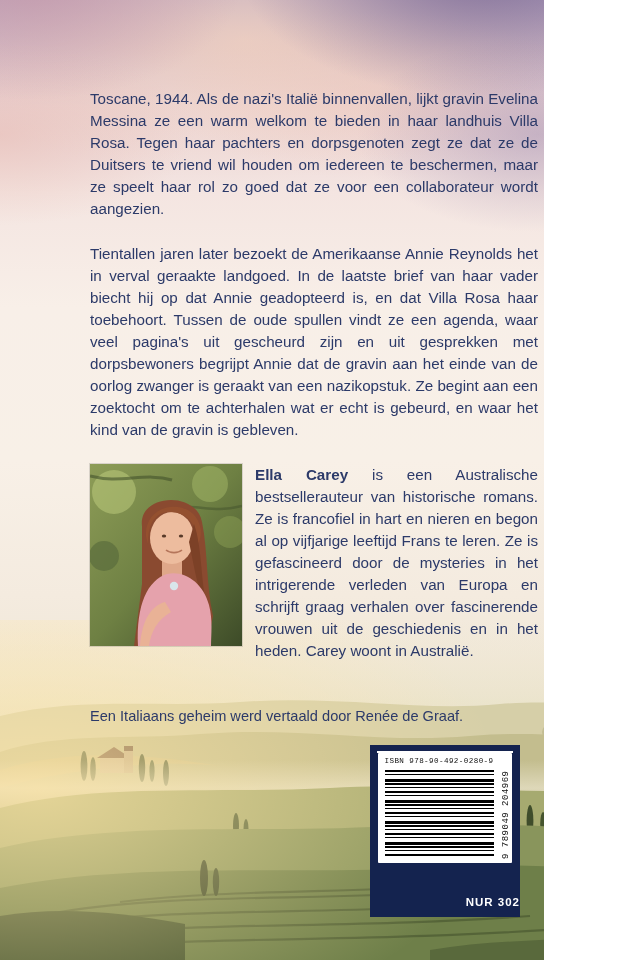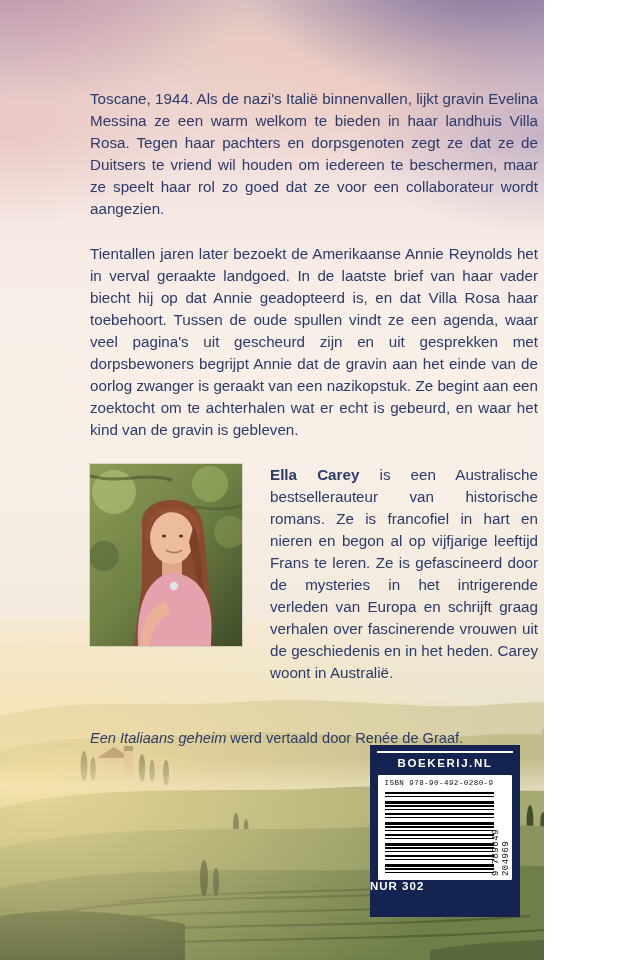--- a/index.html
+++ b/index.html
@@ -49,36 +49,36 @@
     width: 448px;
     color: #2c3a69;
     font-size: 15.2px;
     line-height: 22px;
     text-align: justify;
     z-index: 3;
   }
   .content p { margin: 0 0 23px 0; }
   .bio-row {
     display: flex;
-    gap: 28px;
+    gap: 13px;
     margin-bottom: 20px;
     align-items: flex-start;
   }
   .author-photo {
     width: 152px;
     height: 182px;
     flex: 0 0 152px;
     overflow: hidden;
     box-shadow: 0 0 0 1px rgba(120,120,110,0.25);
   }
   .author-photo svg { display: block; }
   .bio-text { flex: 1; margin: 0; }
   .bio-name { font-weight: bold; }
   .translation { font-size: 14.6px; }
-  .translation .title-it { font-style: italic; }
+  .translation .title-it { }
   
   .barcode-box {
     position: absolute;
     left: 370px;
     top: 745px;
     width: 150px;
     height: 172px;
     background: #14234f;
     z-index: 4;
     display: flex;
@@ -142,22 +142,22 @@
     letter-spacing: 0.5px;
     display: flex;
     align-items: center;
   }
   .nur {
     margin-top: auto;
     color: #ffffff;
     font-size: 11.5px;
     font-weight: bold;
     letter-spacing: 1px;
-    text-align: left;
-    padding: 0 0 25px 0;
+    text-align: right;
+    padding: 0 0 9px 0;
   }
 </style>
 </head>
 <body>
 
 <div class="cover">
 
   <div class="sky"></div>
 
   <svg class="landscape" viewBox="0 0 625 340" preserveAspectRatio="none" aria-hidden="true">
@@ -268,21 +268,20 @@
         </svg>
       </div>
       <p class="bio-text"><span class="bio-name">Ella Carey</span><span> is een Australische bestsellerauteur van historische romans. Ze is francofiel in hart en nieren en begon al op vijfjarige leeftijd Frans te leren. Ze is gefascineerd door de mysteries in het intrigerende verleden van Europa en schrijft graag verhalen over fascinerende vrouwen uit de geschiedenis en in het heden. Carey woont in Australië.</span></p>
     </div>
 
     <p class="translation"><span class="title-it">Een Italiaans geheim</span><span> werd vertaald door Renée de Graaf.</span></p>
   </div>
 
   <div class="barcode-box">
     <div class="publisher-rule"></div>
-    <div class="publisher">BOEKERIJ.NL</div>
     <div class="barcode-white">
       <div class="isbn-label">ISBN 978-90-492-0280-9</div>
       <div class="bars"></div>
       <div class="isbn-digits">9 789049 204969</div>
     </div>
     <div class="nur">NUR 302</div>
   </div>
 
 </div>
 

